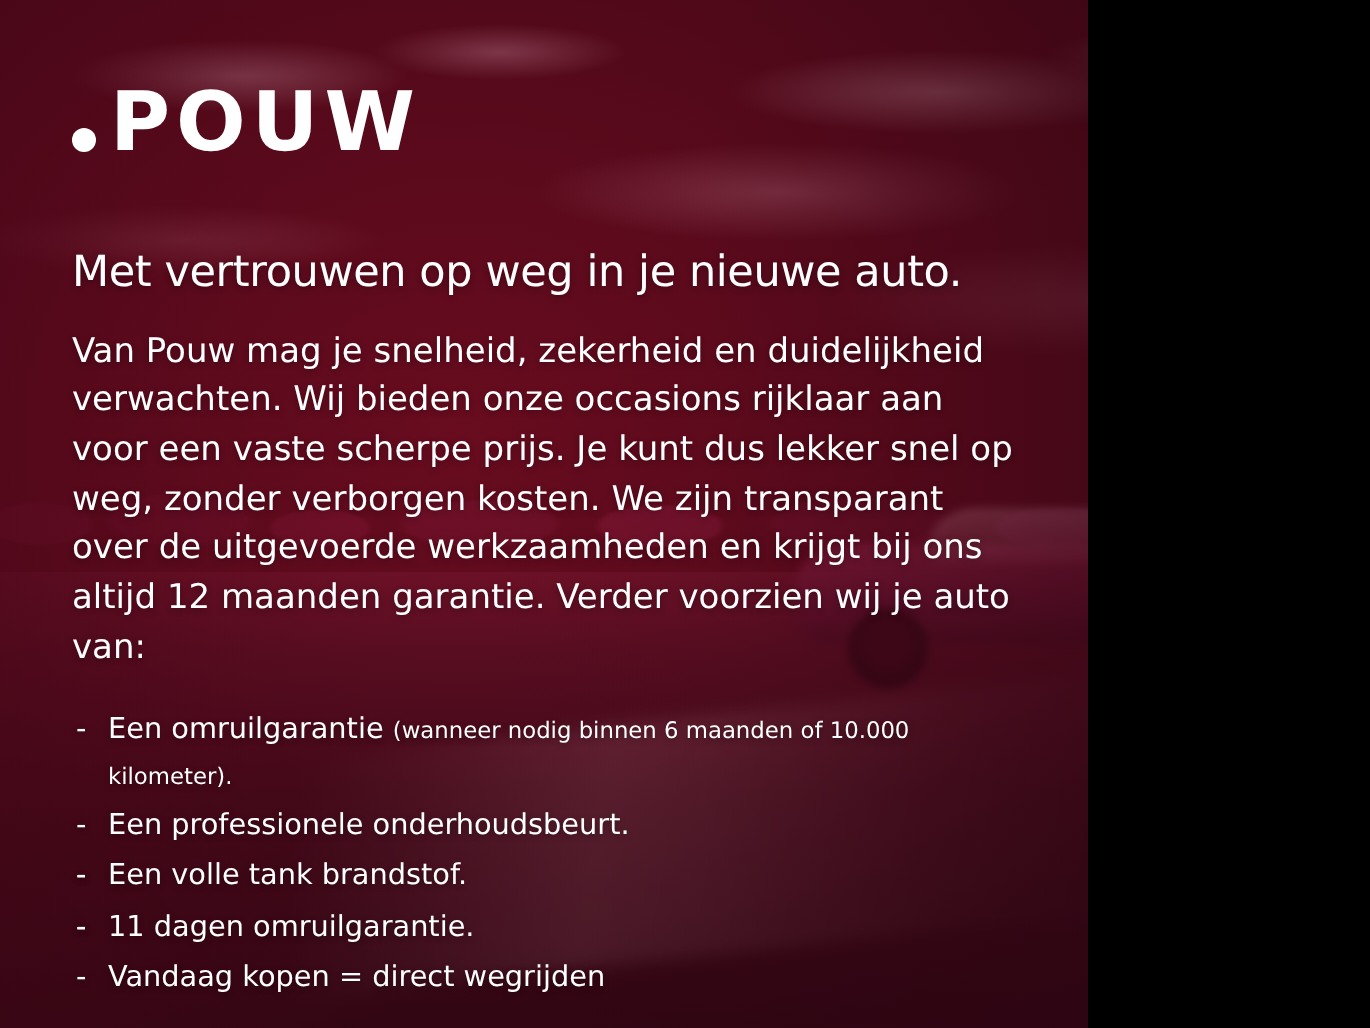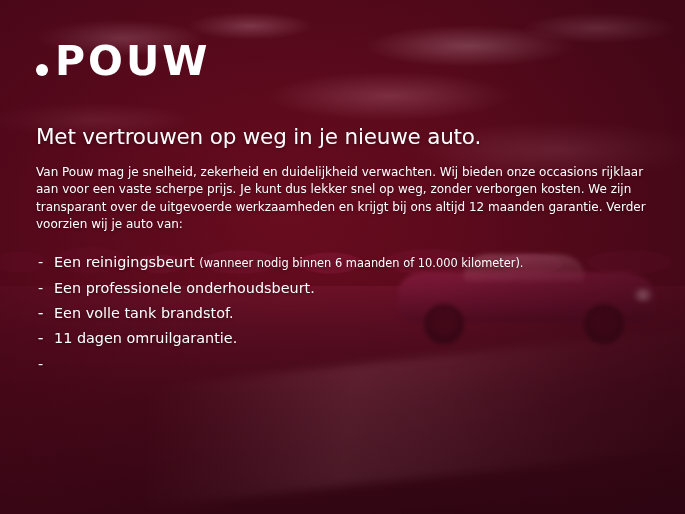--- a/index.html
+++ b/index.html
@@ -2,21 +2,21 @@
 <html><head>
 <meta charset="utf-8">
 <style>
   html, body {
     margin: 0;
     padding: 0;
     background: #000;
   }
   .banner {
     position: relative;
-    width: 685px;
+    width: 544px;
     height: 514px;
     overflow: hidden;
     font-family: "DejaVu Sans", sans-serif;
     background: #5e0a1b;
   }
 
   
   .bg {
     position: absolute;
     inset: 0;
@@ -180,21 +180,21 @@
   .headline {
     font-size: 21.5px;
     font-weight: normal;
     line-height: 1.2;
     margin: 0 0 14px 0;
     letter-spacing: -0.2px;
     text-shadow: 0 1px 3px rgba(0,0,0,0.35);
   }
 
   .intro {
-    font-size: 12px;
+    font-size: 17px;
     line-height: 1.45;
     margin: 0 0 18px 0;
     max-width: 620px;
     text-shadow: 0 1px 3px rgba(0,0,0,0.35);
   }
 
   .benefits {
     list-style: none;
     margin: 0;
     padding: 0;
@@ -243,21 +243,21 @@
       <span class="logo-text">POUW</span>
     </div>
 
     <h1 class="headline">Met vertrouwen op weg in je nieuwe auto.</h1>
 
     <p class="intro">Van Pouw mag je snelheid, zekerheid en duidelijkheid verwachten. Wij bieden onze occasions rijklaar aan voor een vaste scherpe prijs. Je kunt dus lekker snel op weg, zonder verborgen kosten. We zijn transparant over de uitgevoerde werkzaamheden en krijgt bij ons altijd 12 maanden garantie. Verder voorzien wij je auto van:</p>
 
     <ul class="benefits">
       <li>
         <span class="dash">-</span>
-        <span>Een reinigingsbeurt</span>
+        <span>Een omruilgarantie</span>
         <span class="note">(wanneer nodig binnen 6 maanden of 10.000 kilometer).</span>
       </li>
       <li>
         <span class="dash">-</span>
         <span>Een professionele onderhoudsbeurt.</span>
       </li>
       <li>
         <span class="dash">-</span>
       </li>
       <li>
@@ -266,17 +266,18 @@
       </li>
       <li>
         <span class="dash">-</span>
       </li>
       <li>
         <span class="dash">-</span>
         <span>11 dagen omruilgarantie.</span>
       </li>
       <li>
         <span class="dash">-</span>
+        <span>Vandaag kopen = direct wegrijden</span>
       </li>
     </ul>
 
   </div>
 </div>
 
 </body></html>

